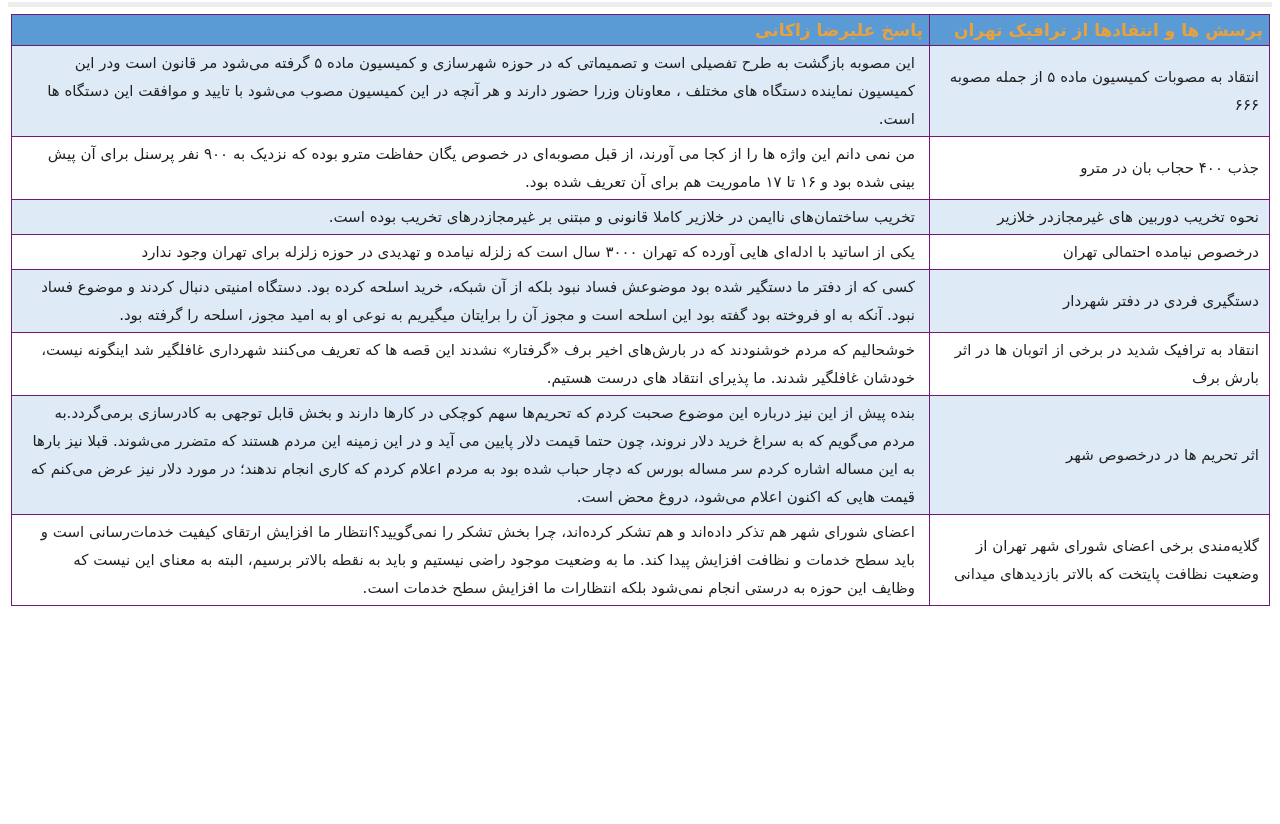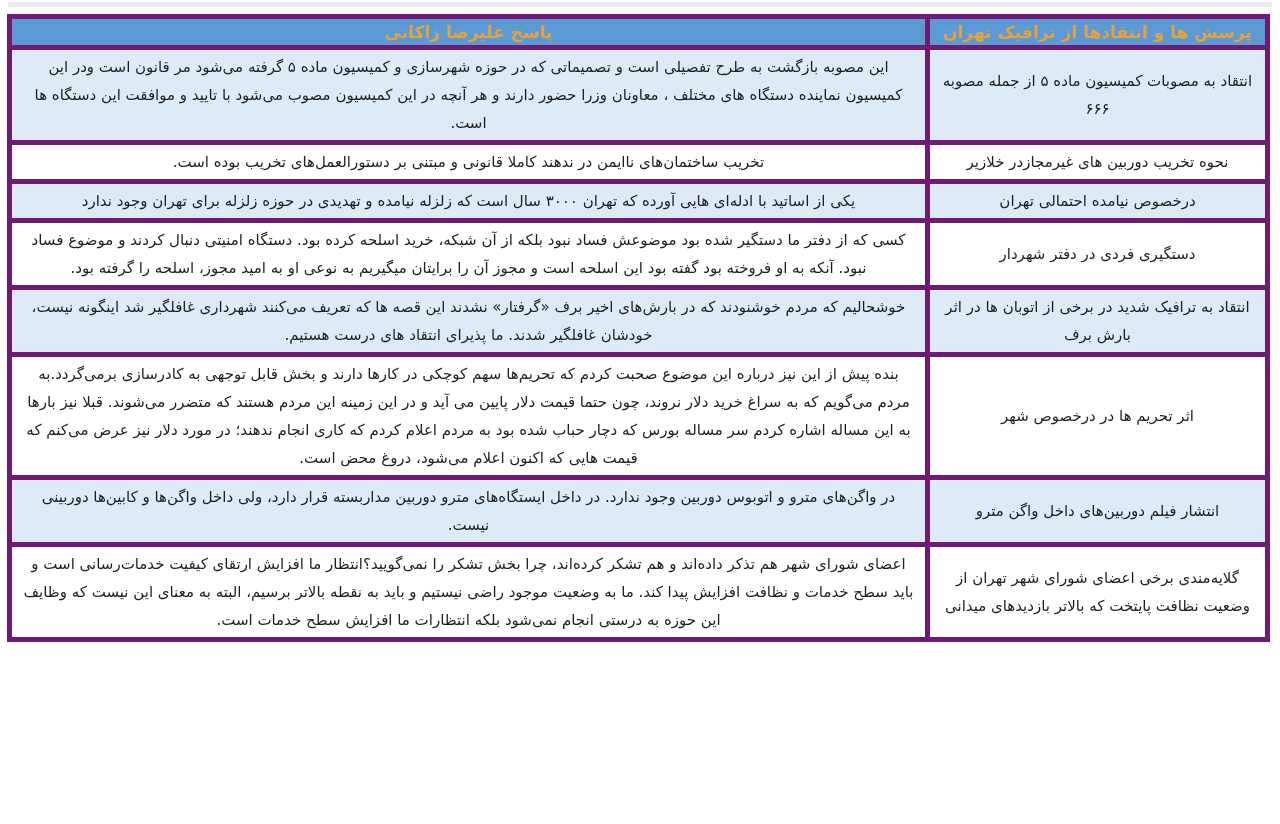--- a/index.html
+++ b/index.html
@@ -15,39 +15,39 @@
     background: #ededed;
   }
   table.compare {
     direction: rtl;
     width: 1258px;
     margin: 7px 10px 0 10px;
     border-collapse: collapse;
     table-layout: fixed;
   }
   table.compare th, table.compare td {
-    border: 5px solid #701a75;
-    text-align: center;
+    border: 1px solid #701a75;
+    text-align: right;
     vertical-align: middle;
   }
   thead th {
     background: #5b9bd5;
     color: #e8a13c;
     font-weight: bold;
     font-size: 17px;
     height: 31px;
     padding: 2px 6px;
   }
   col.q-col { width: 340px; }
   col.a-col { width: 918px; }
   tbody td {
     color: #1f1f1f;
     font-size: 15px;
     line-height: 28px;
-    padding: 3px 8px;
+    padding: 3px 14px;
   }
   tbody td.q-cell { padding: 3px 10px; }
   tbody tr:nth-child(odd)  td { background: #deeaf6; }
   tbody tr:nth-child(even) td { background: #ffffff; }
 </style>
 </head>
 <body>
 
 <div class="top-strip"></div>
 
@@ -61,41 +61,41 @@
       <th>پرسش ها و انتقادها از ترافیک تهران</th>
       <th>پاسخ علیرضا زاکانی</th>
     </tr>
   </thead>
   <tbody>
     <tr>
       <td class="q-cell">انتقاد به مصوبات کمیسیون ماده ۵ از جمله مصوبه ۶۶۶</td>
       <td class="a-cell">این مصوبه بازگشت به طرح تفصیلی است و تصمیماتی که در حوزه شهرسازی و کمیسیون ماده ۵ گرفته می‌شود مر قانون است ودر این کمیسیون نماینده دستگاه های مختلف ، معاونان وزرا حضور دارند و هر آنچه در این کمیسیون مصوب می‌شود با تایید و موافقت این دستگاه ها است.</td>
     </tr>
     <tr>
+      <td class="q-cell">جذب ۴۰۰ حجاب بان در مترو</td>
+      <td class="a-cell">من نمی دانم این واژه ها را از کجا می آورند، از قبل مصوبه‌ای در خصوص یگان حفاظت مترو بوده که نزدیک به ۹۰۰ نفر پرسنل برای آن پیش بینی شده بود و ۱۶ تا ۱۷ ماموریت هم برای آن تعریف شده بود.</td>
+    </tr>
+    <tr>
       <td class="q-cell">نحوه تخریب دوربین های غیرمجازدر خلازیر</td>
-      <td class="a-cell">تخریب ساختمان‌های ناایمن در ندهند کاملا قانونی و مبتنی بر دستورالعمل‌های تخریب بوده است.</td>
+      <td class="a-cell">تخریب ساختمان‌های ناایمن در خلازیر کاملا قانونی و مبتنی بر غیرمجازدر‌های تخریب بوده است.</td>
     </tr>
     <tr>
       <td class="q-cell">درخصوص نیامده احتمالی تهران</td>
       <td class="a-cell">یکی از اساتید با ادله‌ای هایی آورده که  تهران ۳۰۰۰ سال است که زلزله نیامده و تهدیدی در حوزه زلزله برای تهران وجود ندارد</td>
     </tr>
     <tr>
       <td class="q-cell">دستگیری فردی در دفتر شهردار</td>
       <td class="a-cell">کسی که از دفتر ما دستگیر شده بود موضوعش فساد نبود بلکه از آن شبکه، خرید اسلحه کرده بود. دستگاه امنیتی دنبال کردند و موضوع فساد نبود. آنکه به او فروخته بود گفته بود این اسلحه است و مجوز آن را برایتان میگیریم به نوعی او به امید مجوز، اسلحه را گرفته بود.</td>
     </tr>
     <tr>
       <td class="q-cell">انتقاد به ترافیک شدید در برخی از اتوبان ها در اثر بارش برف</td>
       <td class="a-cell">خوشحالیم که مردم خوشنودند که در بارش‌های اخیر برف «گرفتار» نشدند این قصه ها که تعریف می‌کنند شهرداری غافلگیر شد اینگونه نیست، خودشان غافلگیر شدند. ما پذیرای انتقاد های درست هستیم.</td>
     </tr>
     <tr>
       <td class="q-cell">اثر تحریم ها در درخصوص شهر</td>
       <td class="a-cell">بنده پیش از این نیز درباره این موضوع صحبت کردم که تحریم‌ها سهم کوچکی در کارها دارند و بخش قابل توجهی به کادرسازی برمی‌گردد.به مردم می‌گویم که به سراغ خرید دلار نروند، چون حتما قیمت دلار پایین می آید و در این زمینه این مردم هستند که متضرر می‌شوند. قبلا نیز بارها به این مساله اشاره کردم سر مساله بورس که دچار حباب شده بود به مردم اعلام کردم که کاری انجام ندهند؛ در مورد دلار نیز عرض می‌کنم که قیمت هایی که اکنون اعلام می‌شود، دروغ محض است.</td>
     </tr>
     <tr>
-      <td class="q-cell">انتشار فیلم دوربین‌های داخل واگن مترو</td>
-      <td class="a-cell">در واگن‌های مترو و اتوبوس دوربین وجود ندارد. در داخل ایستگاه‌های مترو دوربین مداربسته قرار دارد، ولی داخل واگن‌ها و کابین‌ها دوربینی نیست.</td>
-    </tr>
-    <tr>
       <td class="q-cell">گلایه‌مندی برخی اعضای شورای شهر تهران از وضعیت نظافت پایتخت که بالاتر بازدیدهای میدانی</td>
       <td class="a-cell">اعضای شورای شهر هم تذکر داده‌اند و هم تشکر کرده‌اند، چرا بخش تشکر را نمی‌گویید؟انتظار ما افزایش ارتقای کیفیت خدمات‌رسانی است و باید سطح خدمات و نظافت افزایش پیدا کند. ما به وضعیت موجود راضی نیستیم و باید به نقطه بالاتر برسیم، البته به معنای این نیست که وظایف این حوزه به درستی انجام نمی‌شود بلکه انتظارات ما افزایش سطح خدمات است.</td>
     </tr>
   </tbody>
 </table>
 
 </body></html>

